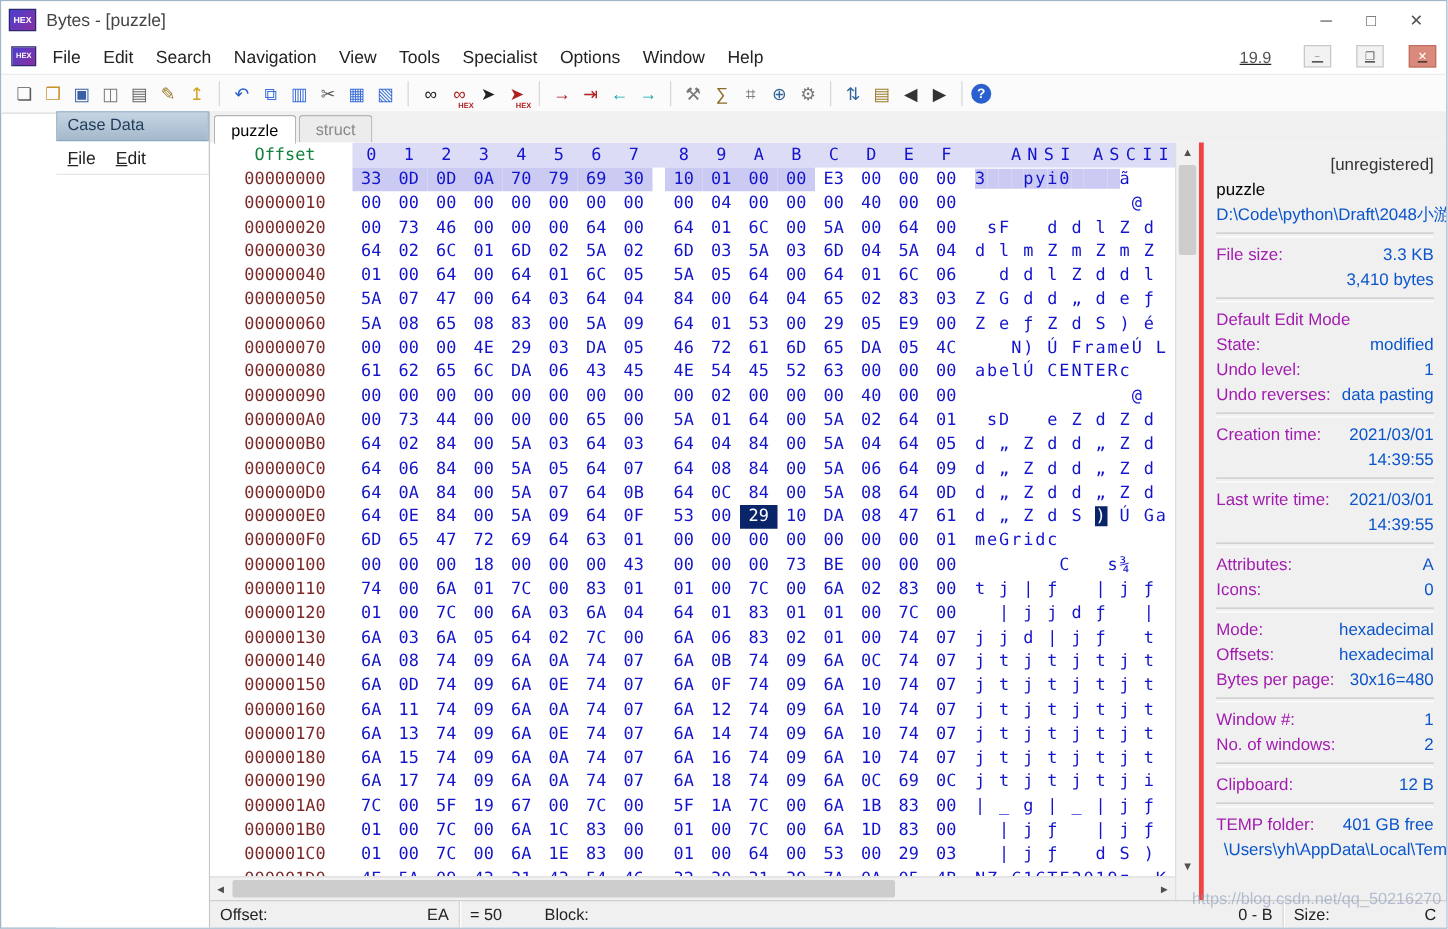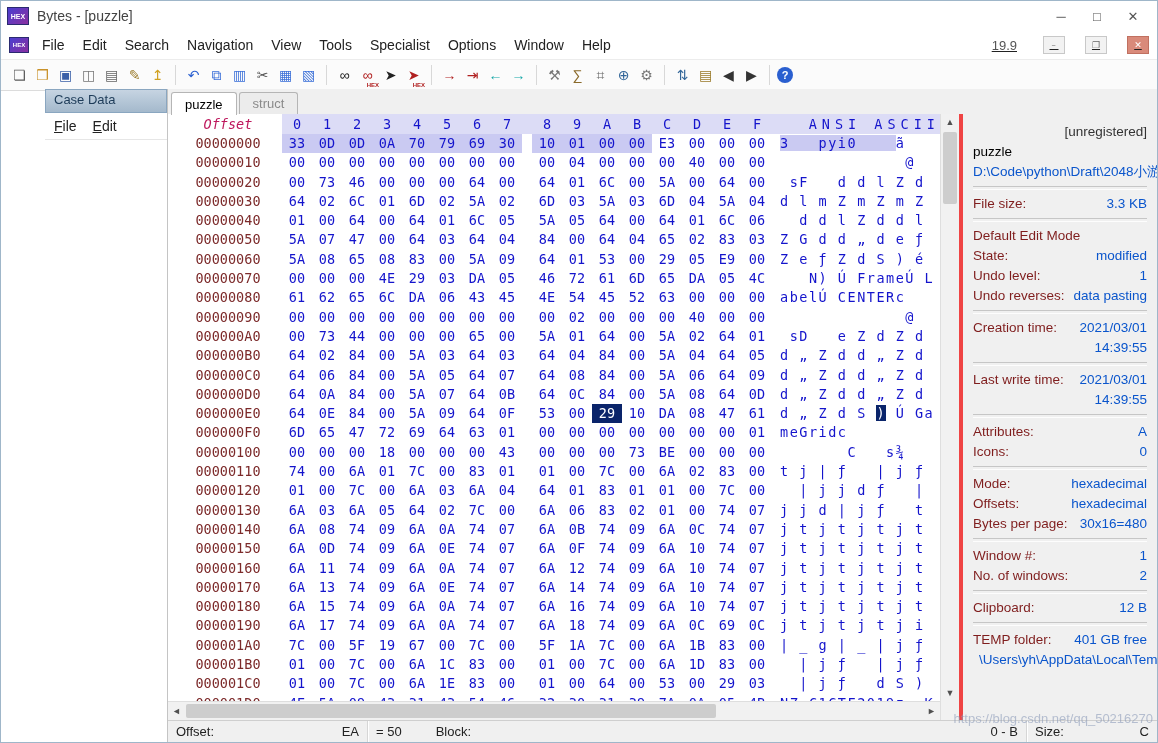--- a/index.html
+++ b/index.html
@@ -47,21 +47,21 @@
   .tab.active{background:#fff;color:#000;position:relative;top:1px;padding-top:4px;}
   
   .content{flex:1;display:flex;min-height:0;}
   .hex-col{width:772px;min-width:772px;display:flex;flex-direction:column;background:#fff;}
   .hex-view{flex:1;overflow:hidden;font-family:"DejaVu Sans Mono","Liberation Mono",monospace;
     font-size:13.5px;padding-left:6px;}
   .hex-header{display:flex;height:20px;line-height:20px;color:#1414cc;}
   .hex-header .offset-cell{background:#fff;}
   .hdr-right{display:flex;background:#dcdcf6;flex:1;}
   .offset-cell{width:108px;min-width:108px;text-align:center;color:#7c2a2a;}
-  .hex-header .offset-cell{color:#be185d;font-style:italic;}
+  .hex-header .offset-cell{color:#15803d;}
   .hcell{width:30px;min-width:30px;text-align:center;display:inline-block;}
   .hcell.g{margin-left:10px;}
   .ansi-hdr{margin-left:8px;width:160px;text-align:right;letter-spacing:5px;white-space:pre;}
   .hex-row{display:flex;height:19.3px;line-height:19.3px;}
   .byte{width:30px;min-width:30px;text-align:center;color:#1414cc;}
   .byte.g{margin-left:10px;}
   .byte.blk{background:#cacaf2;}
   .byte.sel{background:#0a246a;color:#fff;}
   .ascii{margin-left:8px;white-space:pre;color:#1414cc;letter-spacing:1.5px;}
   .ascii span.blk{background:#cacaf2;}
@@ -76,21 +76,21 @@
   .vs-thumb{position:absolute;top:18px;left:2px;right:2px;height:72px;background:#cdcdcd;border-radius:2px;}
   .vs-bottom{margin-top:auto;margin-bottom:18px;}
   
   .info-panel{flex:1;background:#f0f0f0;border-left:4px solid #ef4444;padding:8px 10px;box-sizing:border-box;
     font-size:13.5px;overflow:hidden;line-height:20px;}
   .info-reg{text-align:right;color:#333;}
   .info-name{color:#000;}
   .info-path{color:#0a55cc;white-space:nowrap;}
   .info-sep{height:2px;border-top:1px solid #c6c6c6;border-bottom:1px solid #fdfdfd;margin:4px 0;}
   .info-row{display:flex;justify-content:space-between;gap:6px;}
-  .info-label{color:#7f1d1d;white-space:nowrap;text-align:center;}
+  .info-label{color:#a21caf;white-space:nowrap;text-align:center;}
   .info-value{color:#0a55cc;text-align:right;white-space:nowrap;}
   
   .statusbar{height:21px;background:#f0f0f0;border-top:1px solid #cfcfcf;display:flex;align-items:center;font-size:13px;color:#222;}
   .sb-sec{height:100%;display:flex;align-items:center;padding:0 8px;border-right:1px solid #d6d6d6;box-shadow:1px 0 0 #fff;box-sizing:border-box;}
   .sb-1{width:233px;}
   .sb-2{width:200px;justify-content:space-between;}
   .sb-3{flex:1;justify-content:space-between;}
   .sb-3 .grp{display:flex;gap:34px;}
   .sb-4{width:130px;justify-content:space-between;border-right:none;}
   
@@ -900,20 +900,24 @@
       <div class="info-panel">
         <div class="info-reg">[unregistered]</div>
         <div class="info-name">puzzle</div>
         <div class="info-path">D:\Code\python\Draft\2048小游</div>
         <div id="info-sections">
             <div class="info-sep"></div>
             <div class="info-row">
               <span class="info-label">File size:</span>
               <span class="info-value">3.3 KB</span>
             </div>
+            <div class="info-row">
+              <span class="info-label"></span>
+              <span class="info-value">3,410 bytes</span>
+            </div>
             <div class="info-sep"></div>
             <div class="info-row">
               <span class="info-label">Default Edit Mode</span>
               <span class="info-value"></span>
             </div>
             <div class="info-row">
               <span class="info-label">State:</span>
               <span class="info-value">modified</span>
             </div>
             <div class="info-row">

